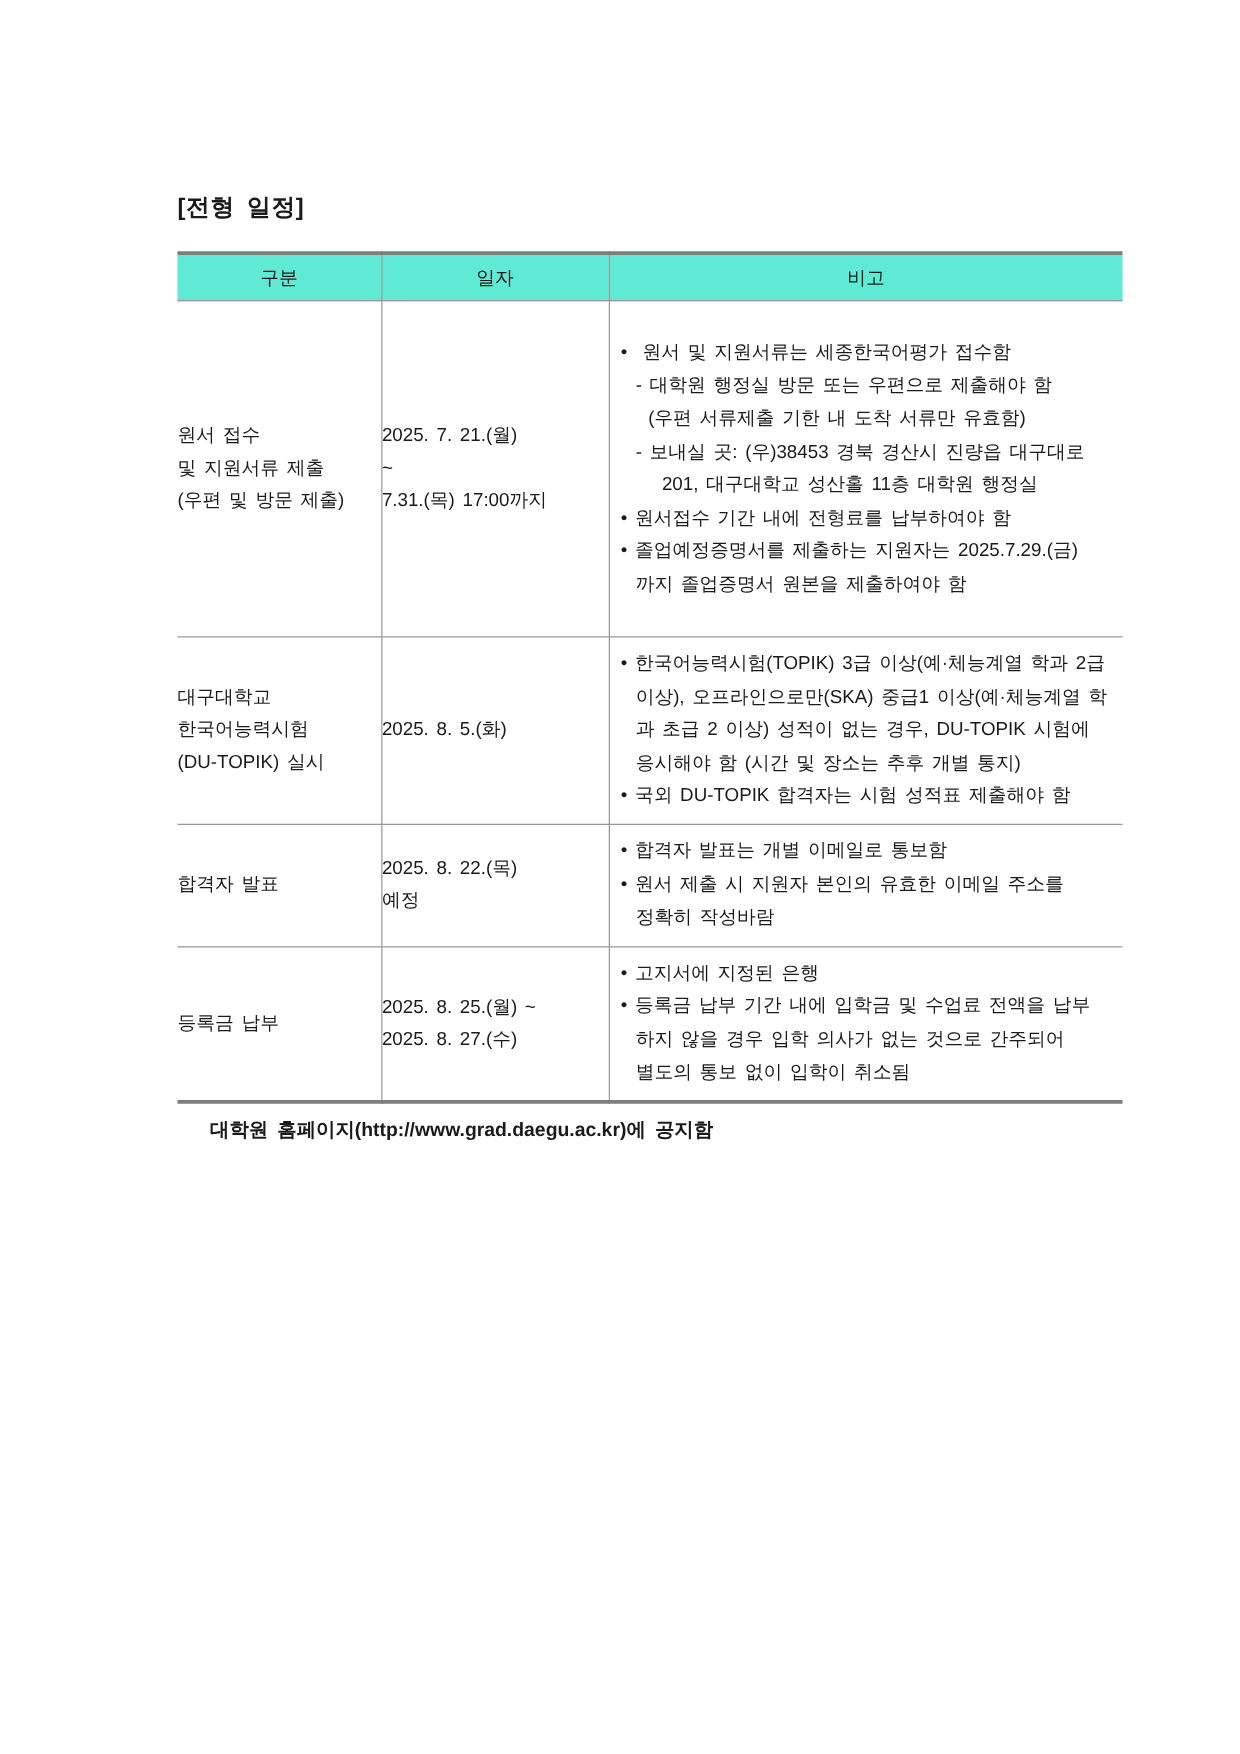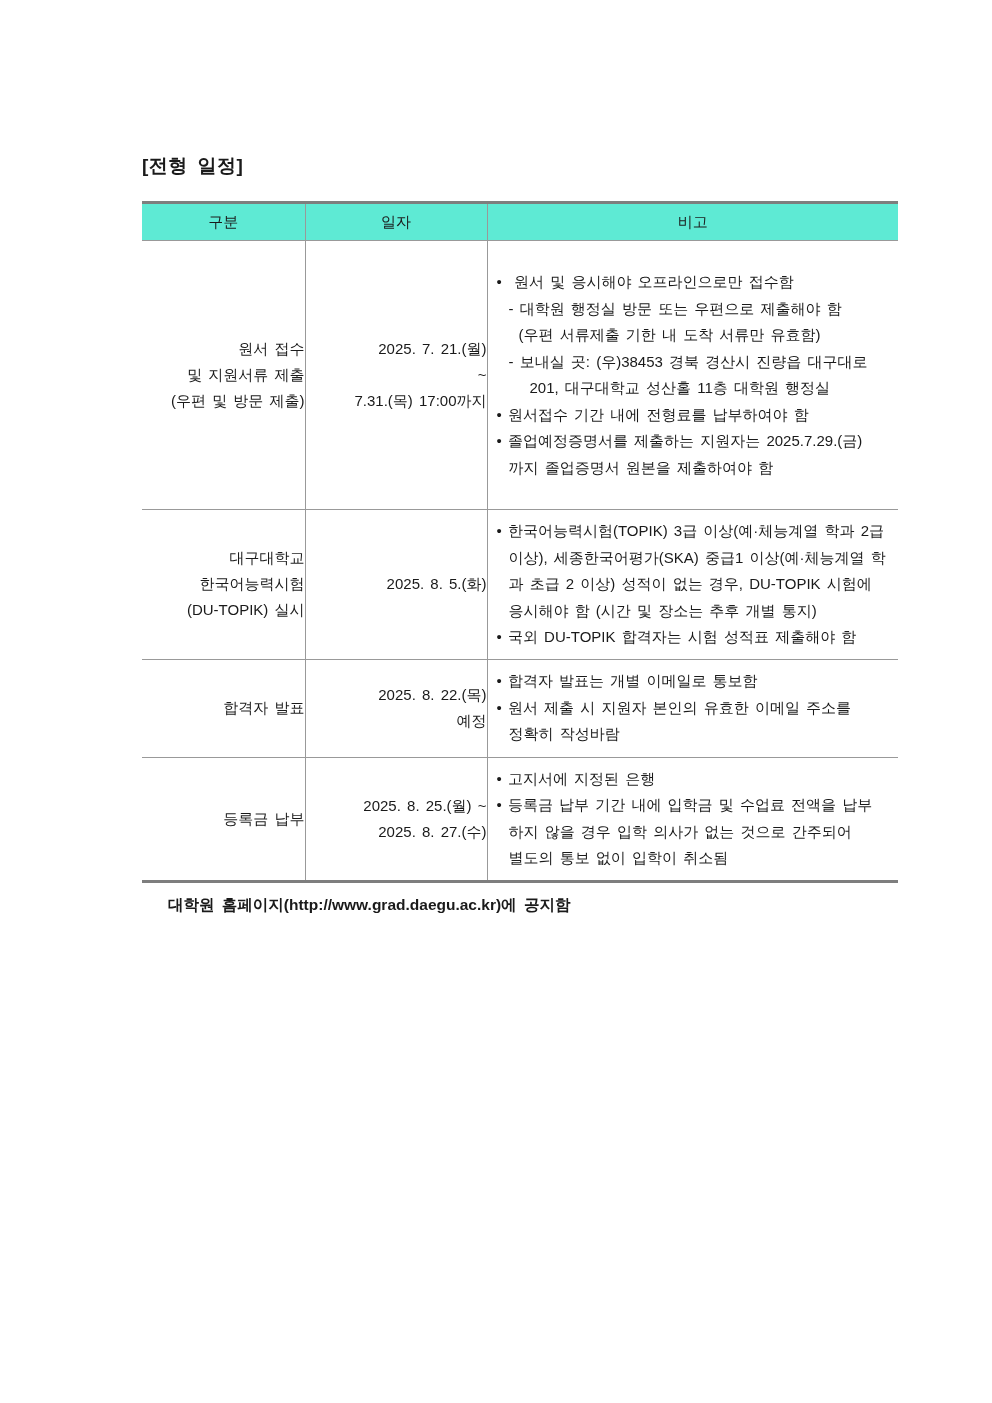--- a/index.html
+++ b/index.html
@@ -41,21 +41,21 @@
   .schedule th:not(:last-child), .schedule td:not(:last-child) {
     border-right: 1px solid #999999;
   }
   .schedule thead th {
     background: #5eead4;
     height: 38px;
     text-align: center;
     word-spacing: 2px;
   }
   .cell-category, .cell-date {
-    text-align: right;
+    text-align: left;
     line-height: 26px;
     word-spacing: 2px;
   }
   .cell-remarks {
     padding: 8px 4px 8px 9px;
     line-height: 26.5px;
     word-spacing: 2px;
   }
   .cell-remarks .line { white-space: pre; }
   .r0 { padding-left: 0; }
@@ -104,21 +104,21 @@
           <div class="line">원서 접수</div>
           <div class="line">및 지원서류 제출</div>
           <div class="line">(우편 및 방문 제출)</div>
         </td>
         <td class="cell-date">
           <div class="line">2025. 7. 21.(월)</div>
           <div class="line">~</div>
           <div class="line">7.31.(목) 17:00까지</div>
         </td>
         <td class="cell-remarks">
-          <div class="line r0">•  원서 및 응시해야 오프라인으로만 접수함</div>
+          <div class="line r0">•  원서 및 지원서류는 세종한국어평가 접수함</div>
           <div class="line r1">- 대학원 행정실 방문 또는 우편으로 제출해야 함</div>
           <div class="line r2">(우편 서류제출 기한 내 도착 서류만 유효함)</div>
           <div class="line r1">- 보내실 곳: (우)38453 경북 경산시 진량읍 대구대로</div>
           <div class="line r3">201, 대구대학교 성산홀 11층 대학원 행정실</div>
           <div class="line r0">• 원서접수 기간 내에 전형료를 납부하여야 함</div>
           <div class="line r0">• 졸업예정증명서를 제출하는 지원자는 2025.7.29.(금)</div>
           <div class="line r1">까지 졸업증명서 원본을 제출하여야 함</div>
         </td>
       </tr>
 
@@ -126,21 +126,21 @@
         <td class="cell-category">
           <div class="line">대구대학교</div>
           <div class="line">한국어능력시험</div>
           <div class="line">(DU-TOPIK) 실시</div>
         </td>
         <td class="cell-date">
           <div class="line">2025. 8. 5.(화)</div>
         </td>
         <td class="cell-remarks">
           <div class="line r0">• 한국어능력시험(TOPIK) 3급 이상(예·체능계열 학과 2급</div>
-          <div class="line r1">이상), 세종한국어평가(SKA) 중급1 이상(예·체능계열 학</div>
+          <div class="line r1">이상), 오프라인으로만(SKA) 중급1 이상(예·체능계열 학</div>
           <div class="line r1">과 초급 2 이상) 성적이 없는 경우, DU-TOPIK 시험에</div>
           <div class="line r1">응시해야 함 (시간 및 장소는 추후 개별 통지)</div>
           <div class="line r0">• 국외 DU-TOPIK 합격자는 시험 성적표 제출해야 함</div>
         </td>
       </tr>
 
 
       <tr class="row-4">
         <td class="cell-category">
           <div class="line">합격자 발표</div>

